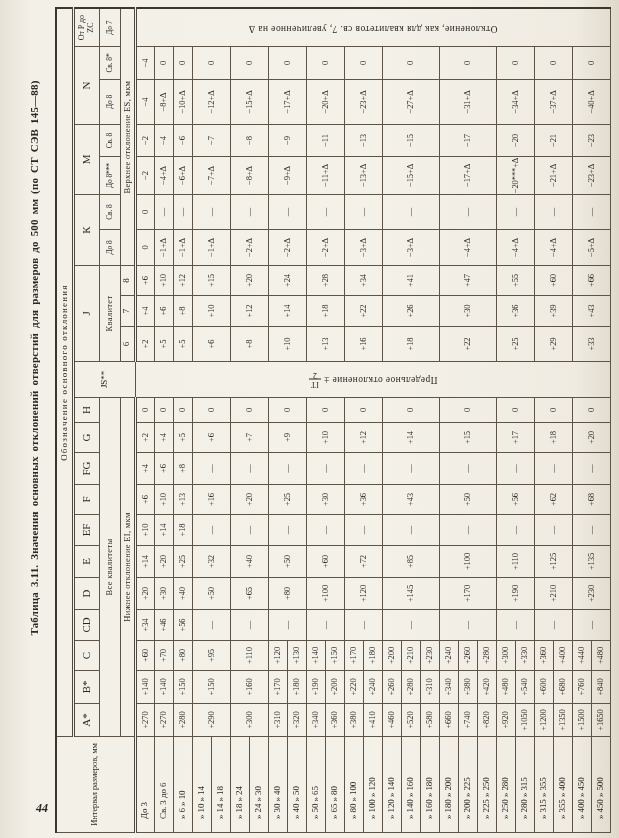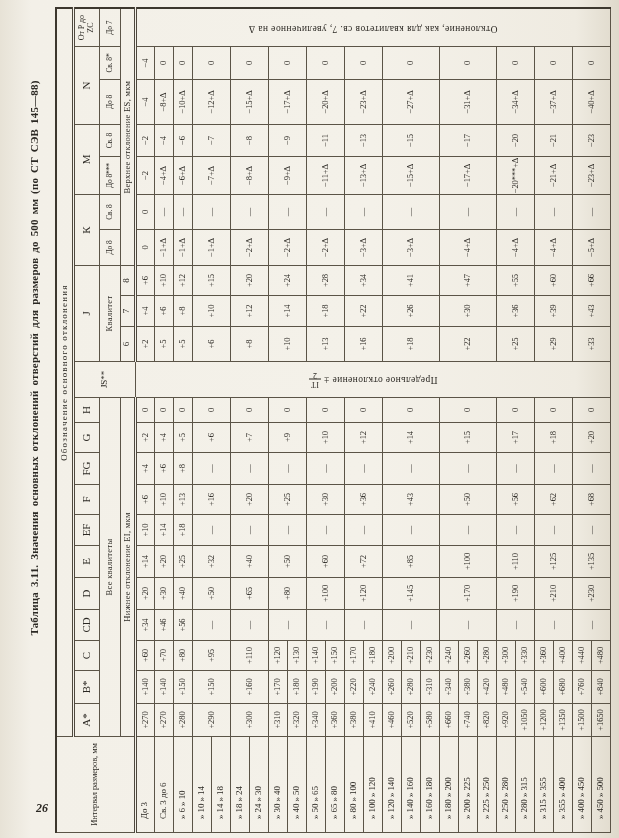--- a/index.html
+++ b/index.html
@@ -479,13 +479,13 @@
         <tr>
           <td class="sz">» 450 » 500</td>
           <td>+1650</td>
           <td>+840</td>
           <td>+480</td>
         </tr>
       </tbody>
   </table>
 </div>
 
-<div class="pagenum">26</div>
+<div class="pagenum">44</div>
 
 </body></html>

